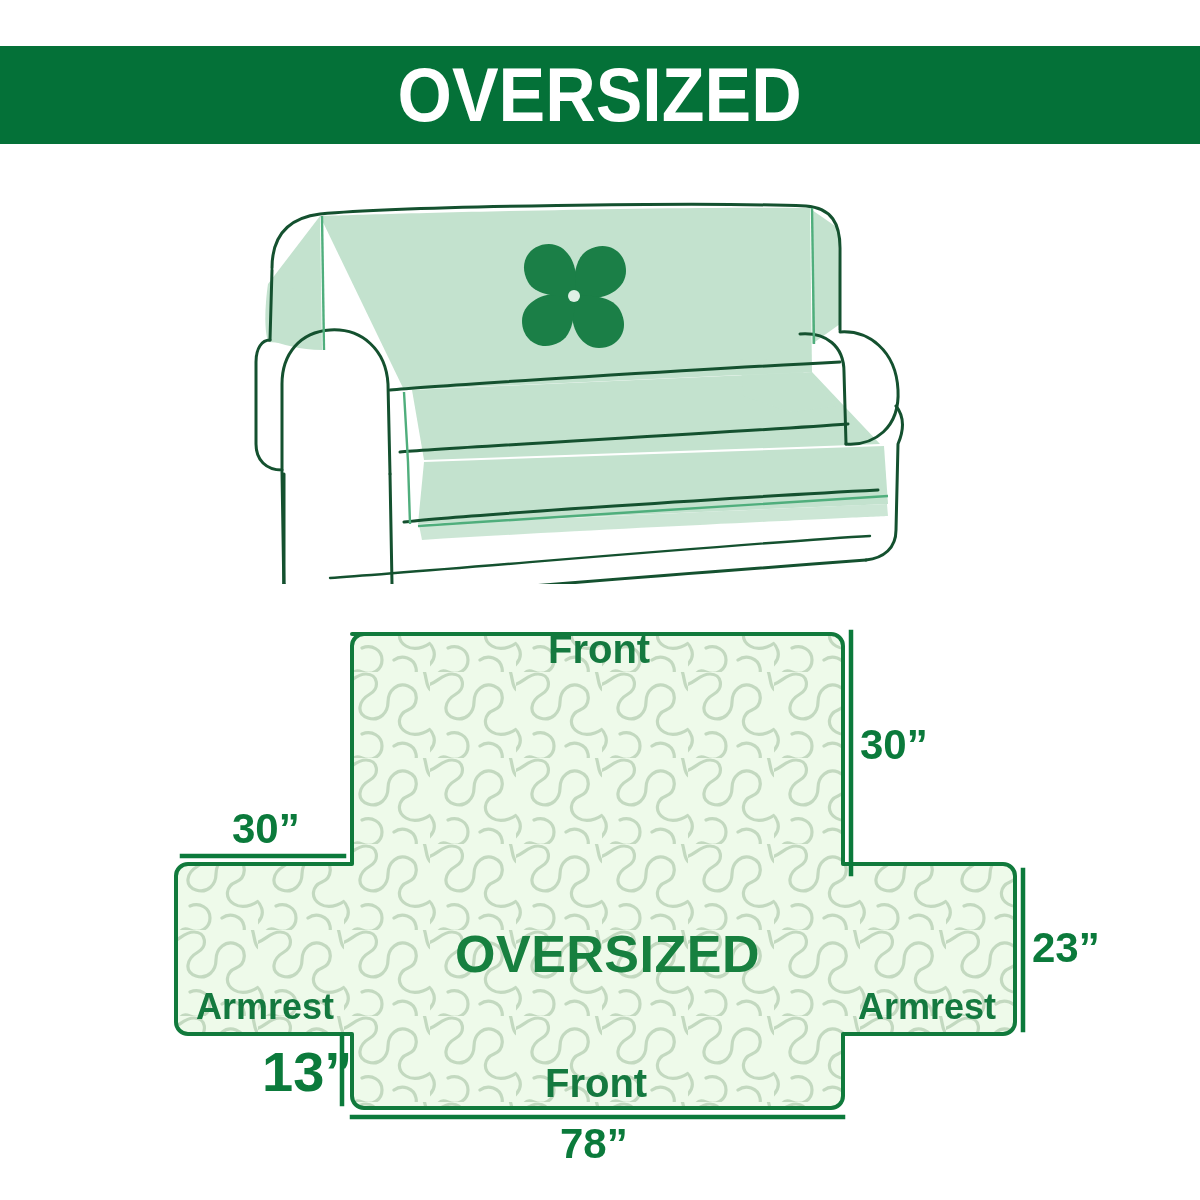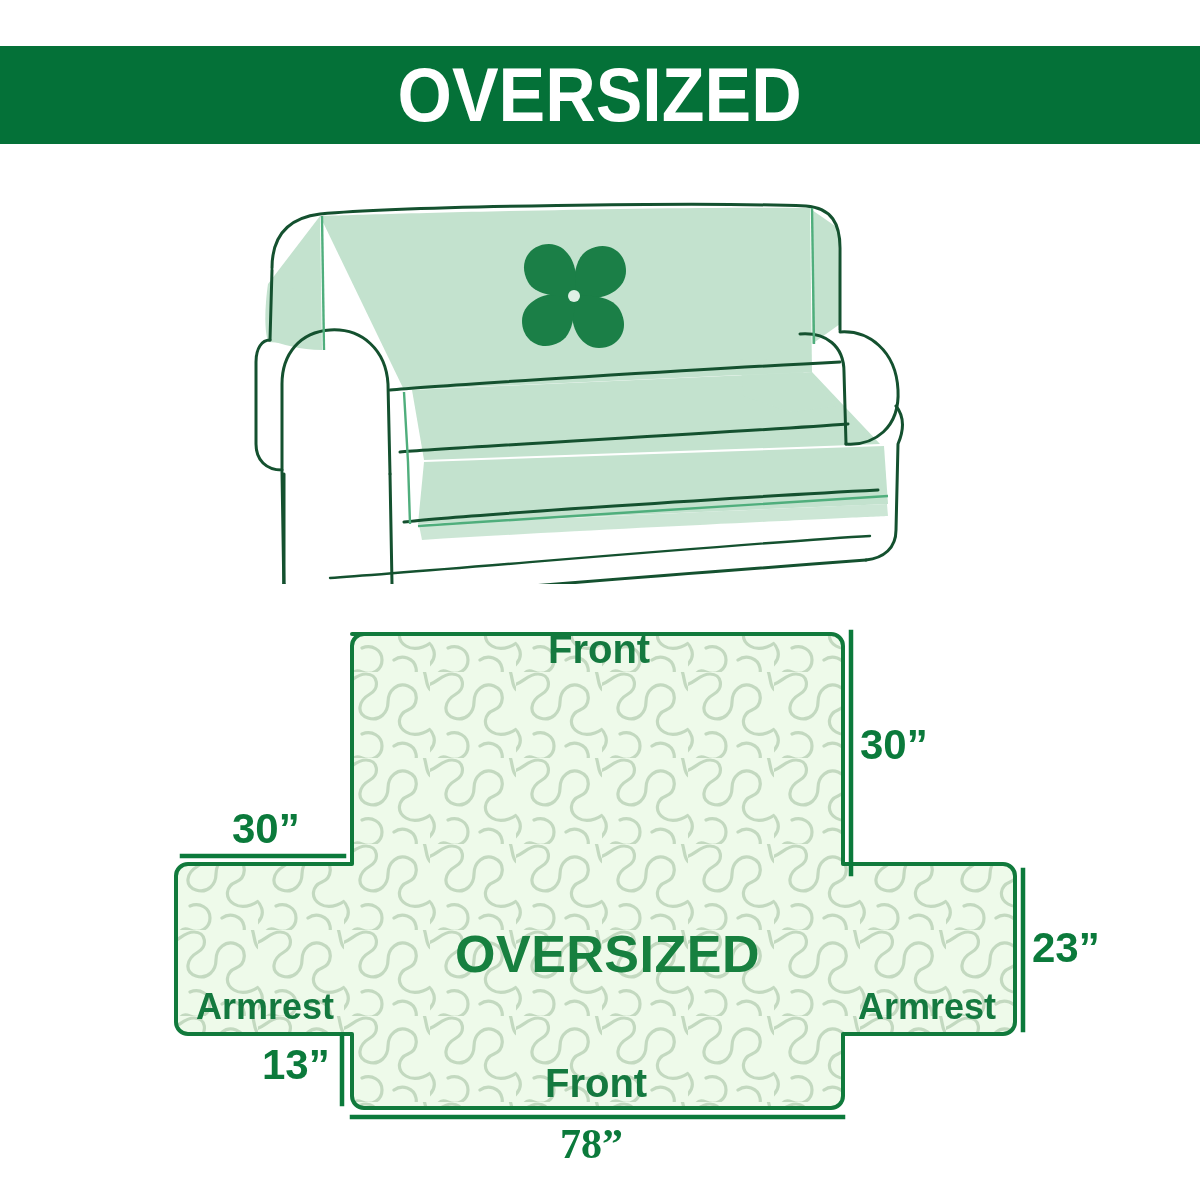--- a/index.html
+++ b/index.html
@@ -257,18 +257,18 @@
     <div class="part-label lbl-arm-r" style="position:absolute;left:858px;top:403px;">Armrest</div>
 
     <div class="part-label lbl-front" style="position:absolute;left:545px;top:477px;">Front</div>
 
     <div class="dim-label" style="position:absolute;left:860px;top:138px;font-size:42px;">30”</div>
 
     <div class="dim-label" style="position:absolute;left:232px;top:222px;font-size:42px;">30”</div>
 
     <div class="dim-label" style="position:absolute;left:1032px;top:341px;font-size:42px;">23”</div>
 
-    <div class="dim-label" style="position:absolute;left:262px;top:458px;font-size:42px;">13”</div>
-
-    <div class="dim-label" style="position:absolute;left:560px;top:537px;font-size:42px;font-family:Liberation Serif, serif;">78”</div>
+    <div class="dim-label" style="position:absolute;left:262px;top:458px;font-size:56px;">13”</div>
+
+    <div class="dim-label" style="position:absolute;left:560px;top:537px;font-size:42px;">78”</div>
   </div>
 
 </div>
 
 </body></html>

